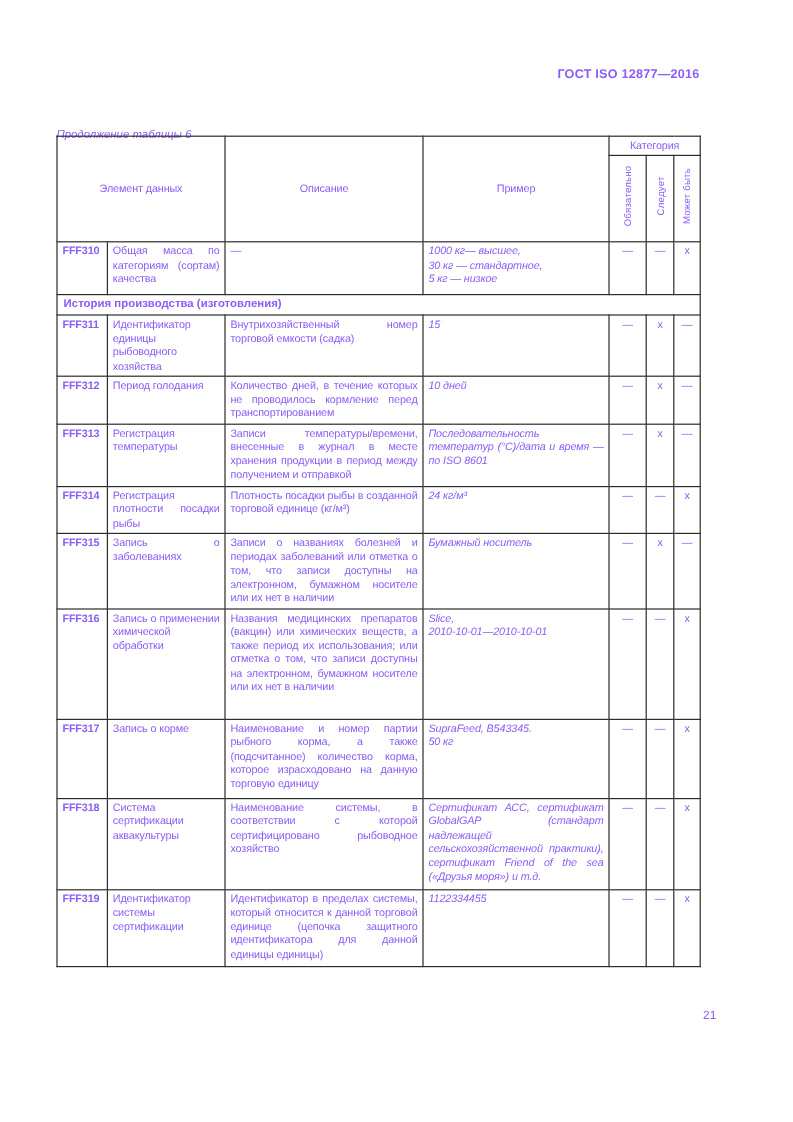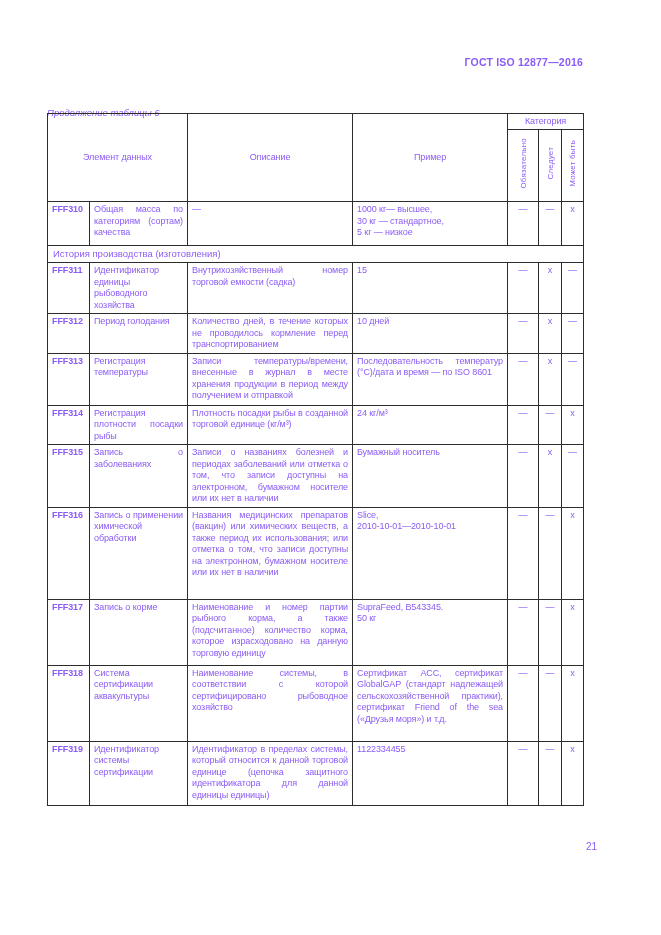--- a/index.html
+++ b/index.html
@@ -29,24 +29,24 @@
     font-weight:normal; text-align:center; vertical-align:middle; padding:1px 2px;
   }
   th.cat-group { font-size:8.5px; }
   th.vert { vertical-align:middle; text-align:center; padding:2px 0; }
   .vtext {
     display:inline-block; writing-mode:vertical-rl; transform:rotate(180deg);
     font-size:8px; line-height:9px; letter-spacing:0.2px; white-space:nowrap;
   }
   td.code { padding-left:5px; padding-right:2px;font-weight:bold; }
   td.name, td.desc, td.example { text-align:justify; }
-  td.example { white-space:pre-line; }
+  td.example { white-space:pre-line;font-style:italic; }
   td.mark { text-align:center; padding:2px 1px; }
   tr.section-row td {
-    font-weight:normal; font-size:9.5px; letter-spacing:0;
+    font-weight:bold; font-size:9.5px; letter-spacing:0;
     vertical-align:middle; padding:2px 5px; text-align:left;
   }
   .page-number {
     position:absolute; top:841px; right:64px; font-size:10px;
   }
 </style>
 </head>
 <body>
 
 <div class="page">

